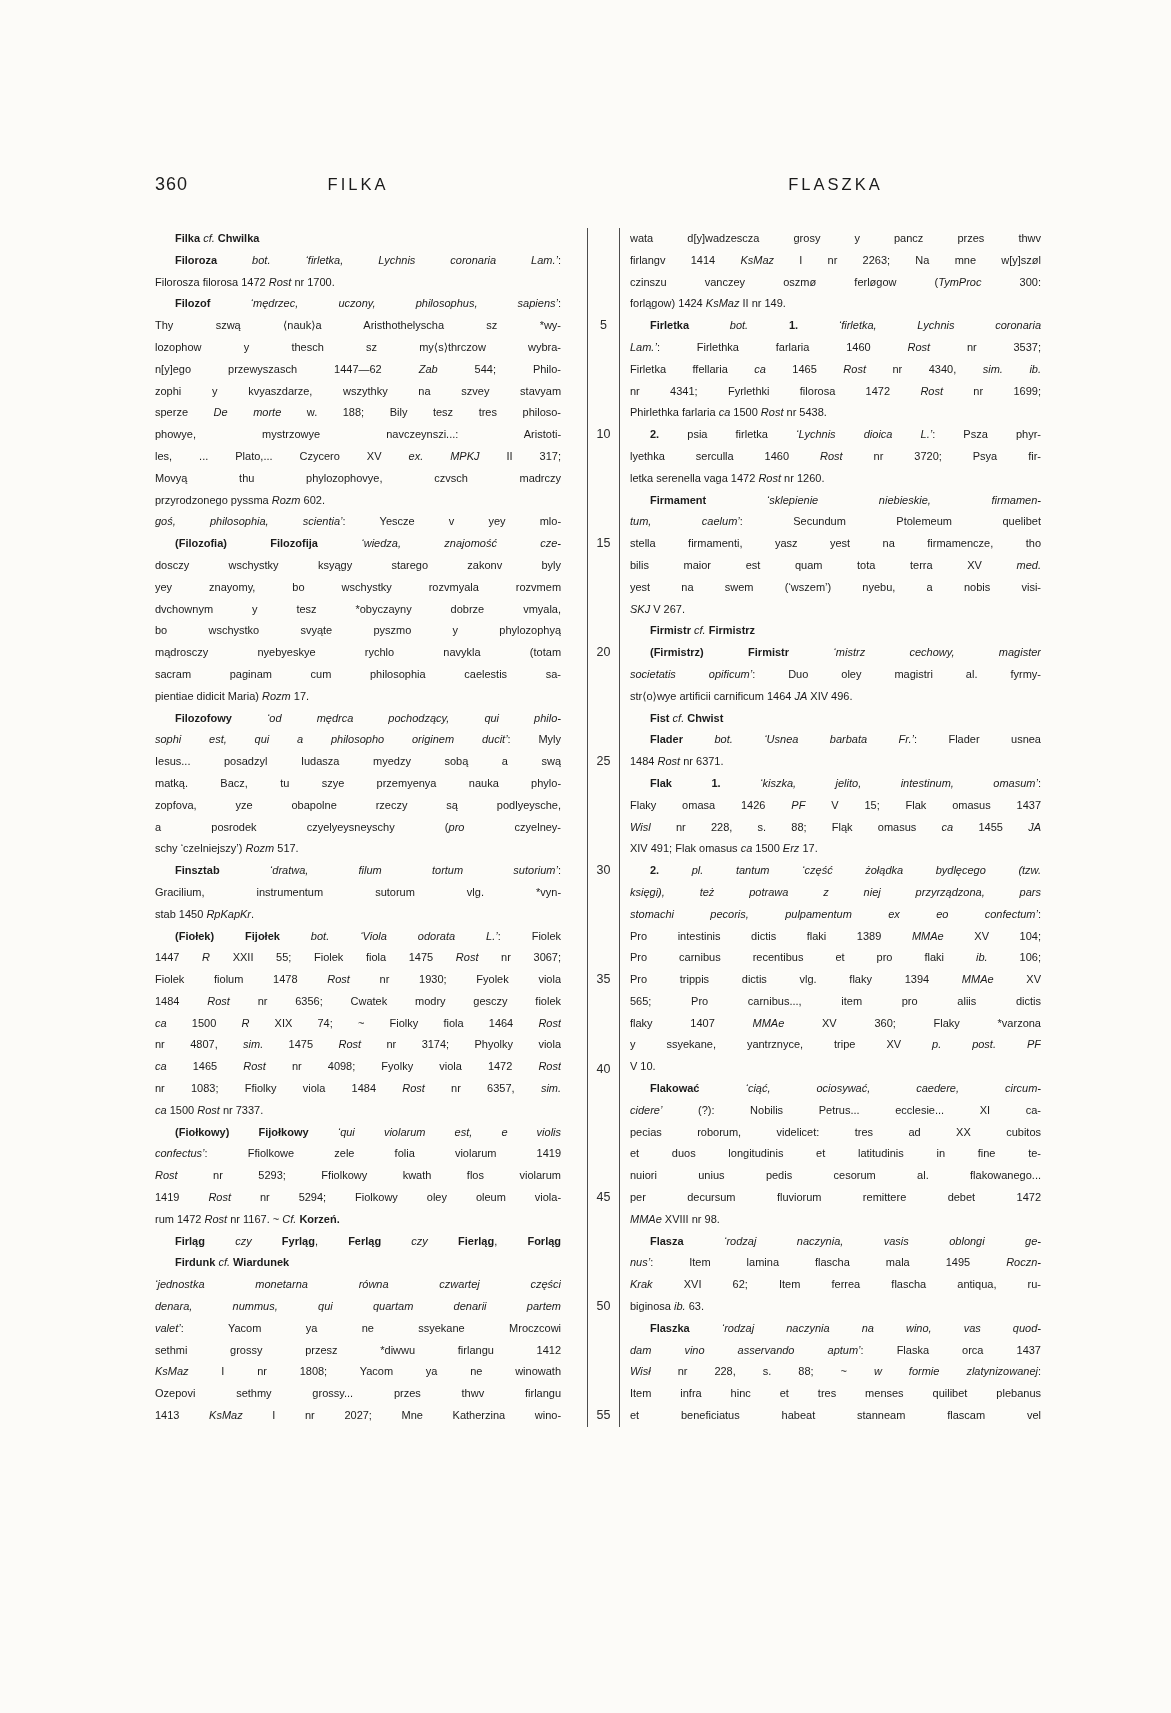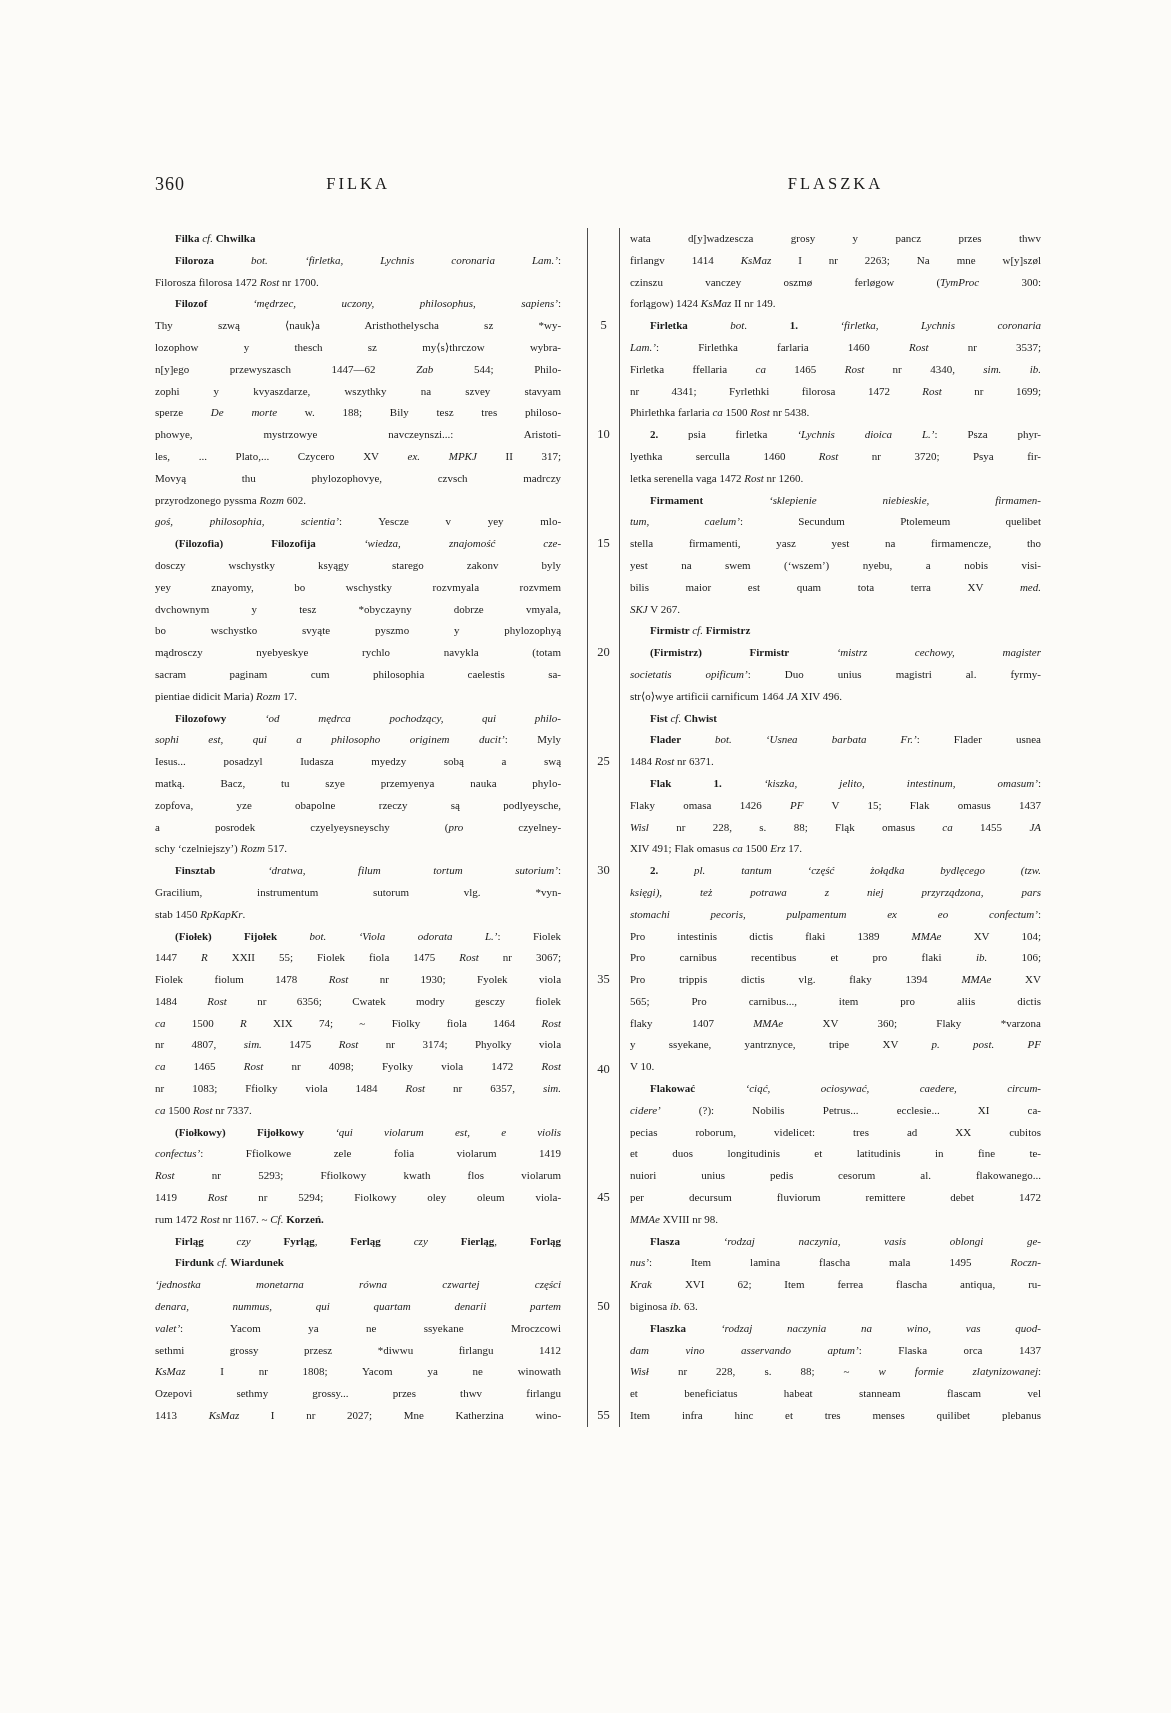--- a/index.html
+++ b/index.html
@@ -3,21 +3,21 @@
 <meta charset="utf-8">
 <style>
   html,body{margin:0;padding:0;}
   body{background:#e9e9e7;}
   .page{
     position:relative;
     width:1171px;height:1713px;
     margin:0 auto;
     background:#fcfbf8;
     color:#1b1b1b;
-    font-family:Liberation Serif, serif;
+    font-family:Liberation Sans, sans-serif;
     overflow:hidden;
     box-sizing:border-box;
   }
   .content{
     position:absolute;
     left:155px;top:172px;
     width:886px;
   }
   .header-row{
     position:relative;
@@ -170,26 +170,26 @@
           <div class="tline"><span class="it">Lam.’</span><span>: Firlethka farlaria 1460 </span><span class="it">Rost</span><span> nr 3537;</span></div>
           <div class="tline"><span>Firletka ffellaria </span><span class="it">ca</span><span> 1465 </span><span class="it">Rost</span><span> nr 4340, </span><span class="it">sim. ib.</span></div>
           <div class="tline"><span>nr 4341; Fyrlethki filorosa 1472 </span><span class="it">Rost</span><span> nr 1699;</span></div>
           <div class="tline fin"><span>Phirlethka farlaria </span><span class="it">ca</span><span> 1500 </span><span class="it">Rost</span><span> nr 5438.</span></div>
           <div class="tline par"><span class="bd">2. </span><span>psia firletka </span><span class="it">‘Lychnis dioica L.’</span><span>: Psza phyr-</span></div>
           <div class="tline"><span>lyethka serculla 1460 </span><span class="it">Rost</span><span> nr 3720; Psya fir-</span></div>
           <div class="tline fin"><span>letka serenella vaga 1472 </span><span class="it">Rost</span><span> nr 1260.</span></div>
           <div class="tline par"><span class="bd">Firmament </span><span class="it">‘sklepienie niebieskie, firmamen-</span></div>
           <div class="tline"><span class="it">tum, caelum’</span><span>: Secundum Ptolemeum quelibet</span></div>
           <div class="tline"><span>stella firmamenti, yasz yest na firmamencze, tho</span></div>
+          <div class="tline"><span>bilis maior est quam tota terra XV </span><span class="it">med.</span></div>
           <div class="tline"><span>yest na swem (‘wszem’) nyebu, a nobis visi-</span></div>
-          <div class="tline"><span>bilis maior est quam tota terra XV </span><span class="it">med.</span></div>
           <div class="tline fin"><span class="it">SKJ</span><span> V 267.</span></div>
           <div class="tline par fin"><span class="bd">Firmistr </span><span class="it">cf. </span><span class="bd">Firmistrz</span></div>
           <div class="tline par"><span class="bd">(Firmistrz) Firmistr </span><span class="it">‘mistrz cechowy, magister</span></div>
-          <div class="tline"><span class="it">societatis opificum’</span><span>: Duo unius magistri al. fyrmy-</span></div>
+          <div class="tline"><span class="it">societatis opificum’</span><span>: Duo oley magistri al. fyrmy-</span></div>
           <div class="tline fin"><span>str⟨o⟩wye artificii carnificum 1464 </span><span class="it">JA</span><span> XIV 496.</span></div>
           <div class="tline par fin"><span class="bd">Fist </span><span class="it">cf. </span><span class="bd">Chwist</span></div>
           <div class="tline par"><span class="bd">Flader </span><span class="it">bot. ‘Usnea barbata Fr.’</span><span>: Flader usnea</span></div>
           <div class="tline fin"><span>1484 </span><span class="it">Rost</span><span> nr 6371.</span></div>
           <div class="tline par"><span class="bd">Flak 1. </span><span class="it">‘kiszka, jelito, intestinum, omasum’</span><span>:</span></div>
           <div class="tline"><span>Flaky omasa 1426 </span><span class="it">PF</span><span> V 15; Flak omasus 1437</span></div>
           <div class="tline"><span class="it">Wisl</span><span> nr 228, s. 88; Fląk omasus </span><span class="it">ca</span><span> 1455 </span><span class="it">JA</span></div>
           <div class="tline fin"><span>XIV 491; Flak omasus </span><span class="it">ca</span><span> 1500 </span><span class="it">Erz</span><span> 17.</span></div>
           <div class="tline par"><span class="bd">2. </span><span class="it">pl. tantum ‘część żołądka bydlęcego (tzw.</span></div>
           <div class="tline"><span class="it">księgi), też potrawa z niej przyrządzona, pars</span></div>
@@ -208,18 +208,18 @@
           <div class="tline"><span>nuiori unius pedis cesorum al. flakowanego...</span></div>
           <div class="tline"><span>per decursum fluviorum remittere debet 1472</span></div>
           <div class="tline fin"><span class="it">MMAe</span><span> XVIII nr 98.</span></div>
           <div class="tline par"><span class="bd">Flasza </span><span class="it">‘rodzaj naczynia, vasis oblongi ge-</span></div>
           <div class="tline"><span class="it">nus’</span><span>: Item lamina flascha mala 1495 </span><span class="it">Roczn-</span></div>
           <div class="tline"><span class="it">Krak</span><span> XVI 62; Item ferrea flascha antiqua, ru-</span></div>
           <div class="tline fin"><span>biginosa </span><span class="it">ib.</span><span> 63.</span></div>
           <div class="tline par"><span class="bd">Flaszka </span><span class="it">‘rodzaj naczynia na wino, vas quod-</span></div>
           <div class="tline"><span class="it">dam vino asservando aptum’</span><span>: Flaska orca 1437</span></div>
           <div class="tline"><span class="it">Wisł</span><span> nr 228, s. 88; ~ </span><span class="it">w formie zlatynizowanej</span><span>:</span></div>
+          <div class="tline"><span>Item infra hinc et tres menses quilibet plebanus</span></div>
           <div class="tline"><span>et beneficiatus habeat stanneam flascam vel</span></div>
-          <div class="tline"><span>Item infra hinc et tres menses quilibet plebanus</span></div>
         </div>
     </div>
   </div>
 </div>
 
 </body></html>

